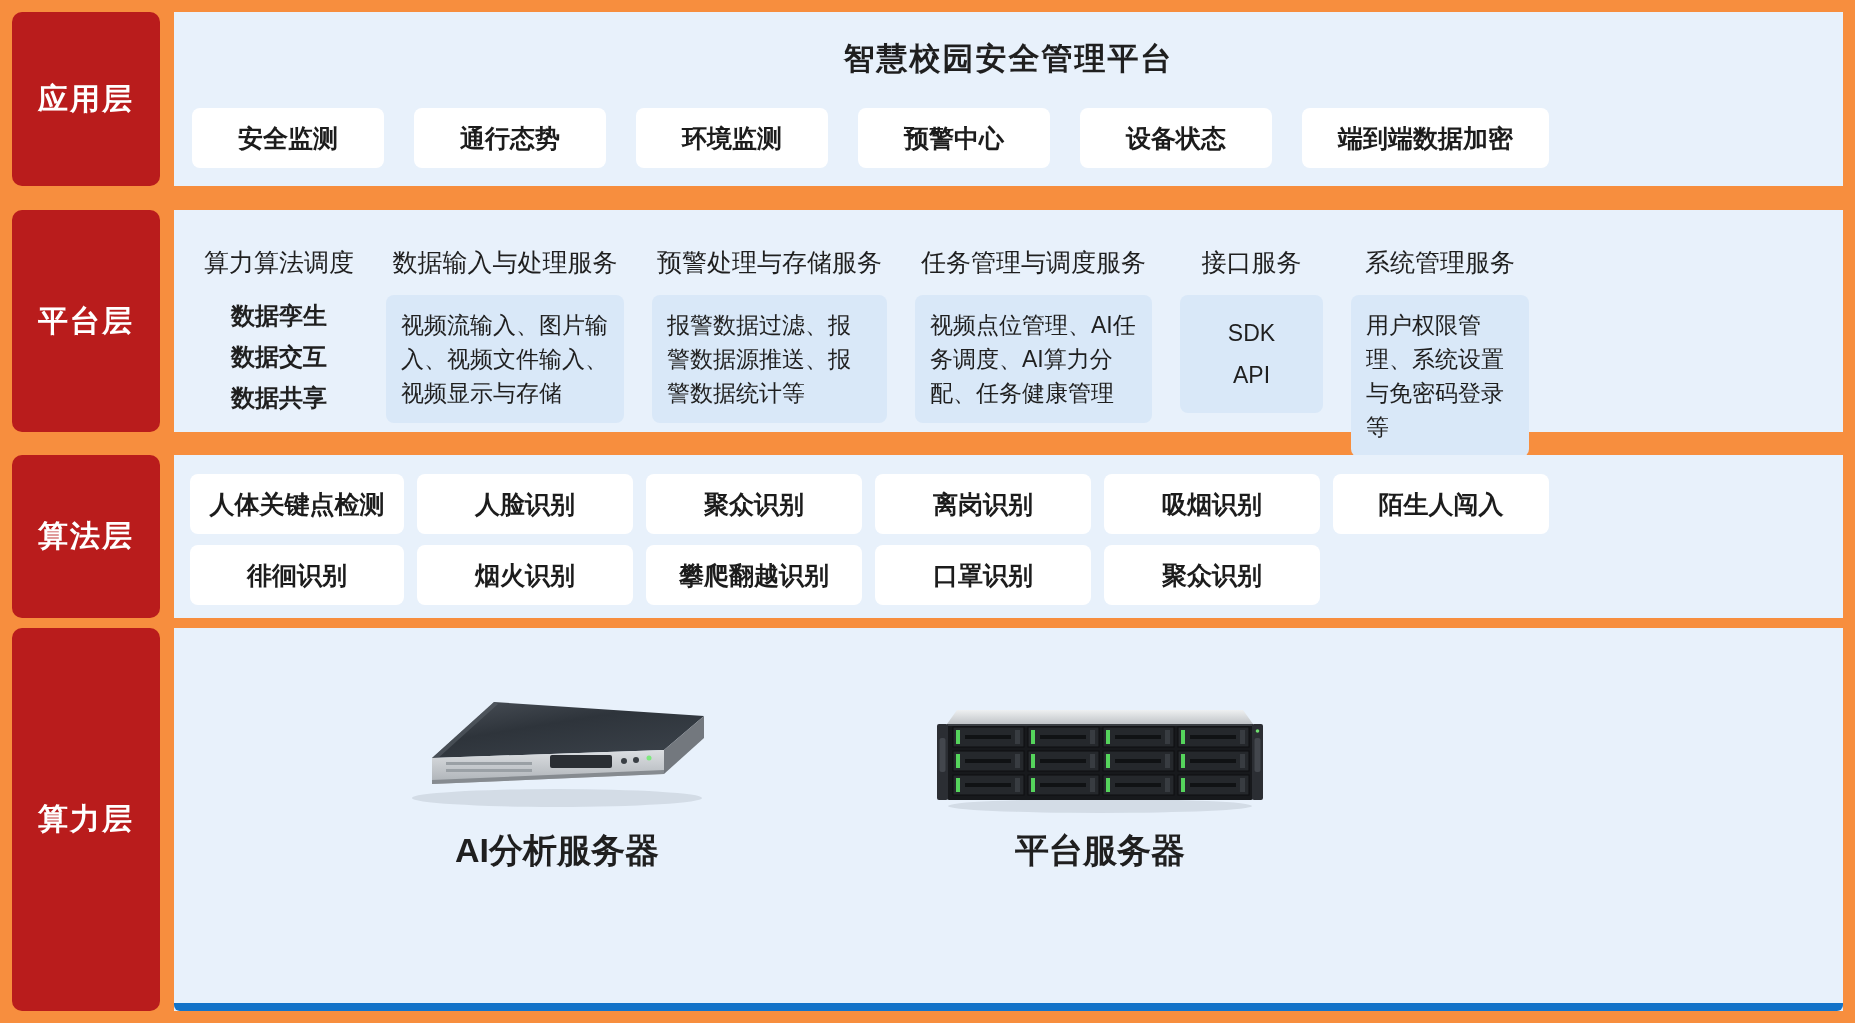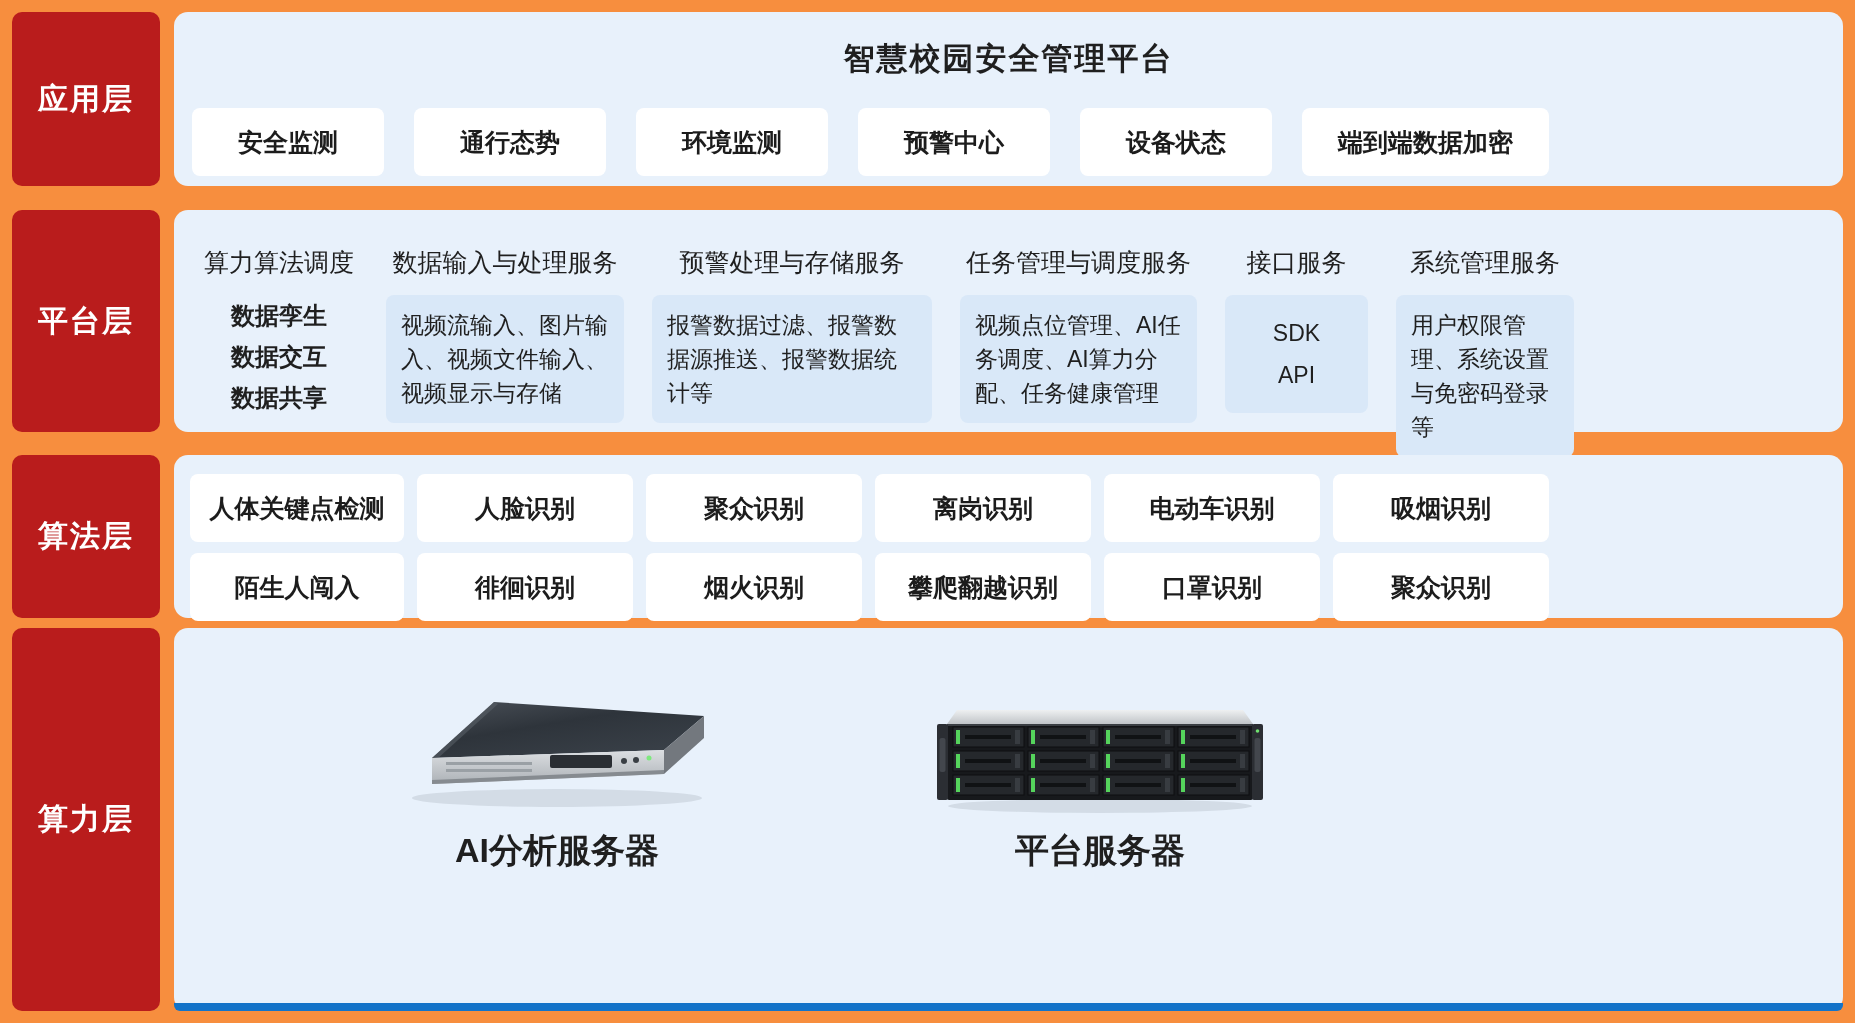--- a/index.html
+++ b/index.html
@@ -31,62 +31,62 @@
     font-size: 30px;
     font-weight: 700;
     display: flex;
     align-items: center;
     justify-content: center;
     letter-spacing: 2px;
   }
   .band-content {
     flex: 1;
     background: #e8f1fb;
-    border-radius: 14px;
+    border-radius: 0;
     position: relative;
   }
 
   
   .app-title {
     padding-top: 26px;
     text-align: center;
     font-size: 31px;
     font-weight: 700;
     letter-spacing: 2px;
   }
   .app-buttons {
     display: flex;
     gap: 30px;
     margin: 28px 0 0 18px;
   }
   .pill {
     background: #ffffff;
     border-radius: 8px;
-    height: 68px;
+    height: 60px;
     display: flex;
     align-items: center;
     justify-content: center;
     font-size: 25px;
     font-weight: 600;
     color: #1c1c1c;
     white-space: nowrap;
   }
   .app-buttons .pill { width: 192px; flex: 0 0 auto; }
   .app-buttons .pill.wide { width: 247px; }
 
   
   .plat-cols {
     display: flex;
     gap: 28px;
     padding: 36px 0 0 26px;
   }
   .plat-col { flex: 0 0 auto; }
   .plat-col.c1 { width: 158px; }
   .plat-col.c2 { width: 238px; }
-  .plat-col.c3 { width: 280px; }
+  .plat-col.c3 { width: 235px; }
   .plat-col.c4 { width: 237px; }
   .plat-col.c5 { width: 143px; }
   .plat-col.c6 { width: 178px; }
   .plat-header {
     font-size: 25px;
     font-weight: 400;
     text-align: center;
     white-space: nowrap;
   }
   .plat-lines { margin-top: 16px; }
@@ -218,21 +218,20 @@
   </section>
 
   <section class="band band-algo">
     <div class="band-label">算法层</div>
     <div class="band-content">
       <div class="algo-grid">
         <div class="pill">人体关键点检测</div>
         <div class="pill">人脸识别</div>
         <div class="pill">聚众识别</div>
         <div class="pill">离岗识别</div>
-        <div class="pill">电动车识别</div>
         <div class="pill">吸烟识别</div>
         <div class="pill">陌生人闯入</div>
         <div class="pill">徘徊识别</div>
         <div class="pill">烟火识别</div>
         <div class="pill">攀爬翻越识别</div>
         <div class="pill">口罩识别</div>
         <div class="pill">聚众识别</div>
       </div>
     </div>
   </section>

